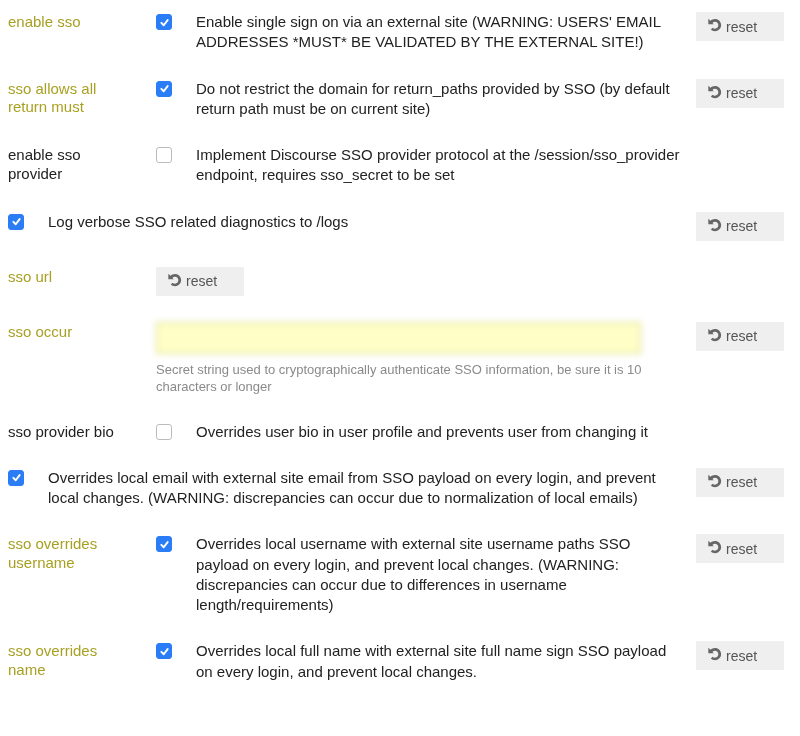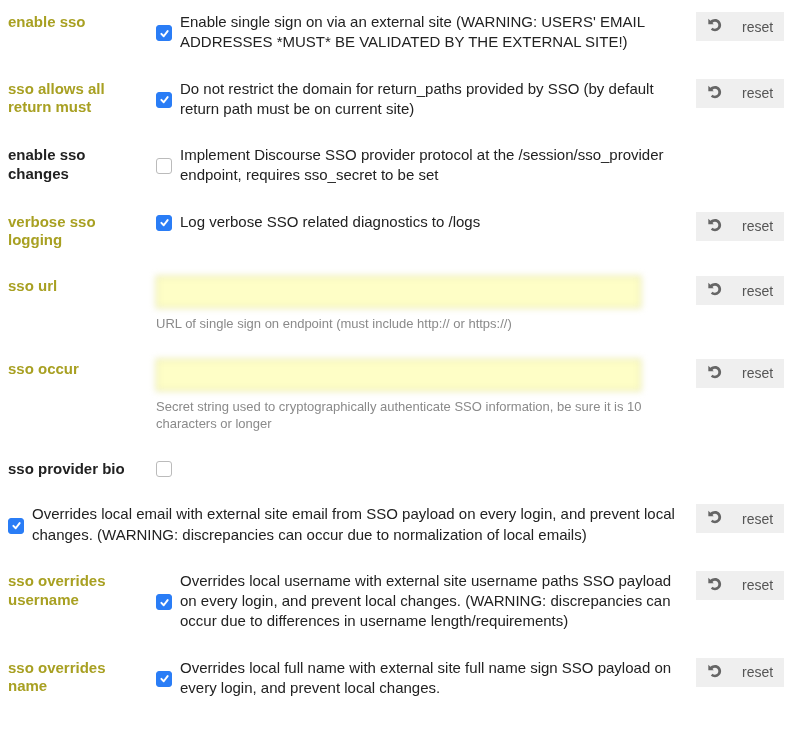--- a/index.html
+++ b/index.html
@@ -17,39 +17,38 @@
     .setting-row {
       display: flex;
       align-items: flex-start;
       margin-bottom: 26px;
     }
     .label-col {
       width: 148px;
       flex-shrink: 0;
       padding-top: 1px;
       padding-right: 24px;
-      font-weight: bold;
     }
     .label-col .label {
       font-size: 15px;
       line-height: 1.25;
       color: #222;
     }
     .label-col.overridden .label {
       color: #a8a022;
     }
     .control-col {
       flex: 1;
       min-width: 0;
       padding-right: 14px;
     }
     .checkbox-wrap {
       display: flex;
-      align-items: center;
-      gap: 8px;
+      align-items: flex-start;
+      gap: 24px;
     }
     .chk {
       width: 16px;
       height: 16px;
       border: 1px solid #bbb;
       border-radius: 3px;
       flex-shrink: 0;
       margin-top: 2px;
       background: #fff;
       display: inline-flex;
@@ -101,21 +100,21 @@
       margin-top: 7px;
       max-width: 490px;
     }
     .action-col {
       width: 92px;
       flex-shrink: 0;
     }
     .reset-btn {
       display: inline-flex;
       align-items: center;
-      gap: 20px;
+      gap: 4px;
       background: #efefef;
       border: none;
       color: #555;
       padding: 6px 12px;
       font-size: 14px;
       cursor: pointer;
       width: 88px;
     }
     .reset-btn svg {
       width: 14px;
@@ -166,34 +165,31 @@
       </div>
       <div class="action-col"><button class="reset-btn">
           <span><svg viewBox="0 0 512 512">
               <path d="M212.3 224.3H12V24l75.9 75.9C129.2 58.1 189.6 32 256 32c123.7 0 224 100.3 224 224S379.7 480 256 480c-58.6 0-111.9-22.5-151.9-59.3l62.3-68.3c22.4 22.4 53.3 36.3 87.6 36.3 68.5 0 124-55.5 124-124s-55.5-124-124-124c-35.7 0-67.9 15.1-90.5 39.3l49 49-0.2 0.3z"></path>
             </svg></span>
           <span>reset</span>
         </button></div>
     </div>
     <div class="setting-row">
       <div class="label-col">
-        <div class="label">enable sso changes</div>
+        <div class="label">enable sso provider</div>
       </div>
       <div class="control-col">
         <label class="checkbox-wrap">
           <span class="chk"></span>
           <span class="desc">Implement Discourse SSO provider protocol at the /session/sso_provider endpoint, requires sso_secret to be set</span>
         </label>
       </div>
       <div class="action-col"></div>
     </div>
     <div class="setting-row">
-      <div class="label-col overridden">
-        <div class="label">verbose sso logging</div>
-      </div>
       <div class="control-col">
         <label class="checkbox-wrap">
           <span class="chk checked">
             <svg viewBox="0 0 14 14">
               <path d="M3 7.5 L6 10.5 L11 4"></path>
             </svg>
           </span>
           <span class="desc">Log verbose SSO related diagnostics to /logs</span>
         </label>
       </div>
@@ -201,21 +197,20 @@
           <span><svg viewBox="0 0 512 512">
               <path d="M212.3 224.3H12V24l75.9 75.9C129.2 58.1 189.6 32 256 32c123.7 0 224 100.3 224 224S379.7 480 256 480c-58.6 0-111.9-22.5-151.9-59.3l62.3-68.3c22.4 22.4 53.3 36.3 87.6 36.3 68.5 0 124-55.5 124-124s-55.5-124-124-124c-35.7 0-67.9 15.1-90.5 39.3l49 49-0.2 0.3z"></path>
             </svg></span>
           <span>reset</span>
         </button></div>
     </div>
     <div class="setting-row">
       <div class="label-col overridden">
         <div class="label">sso url</div>
       </div>
-      <div class="control-col"><input type="text" class="text-input blur" value="" style=""><div class="help-text">URL of single sign on endpoint (must include http:// or https://)</div></div>
       <div class="action-col"><button class="reset-btn">
           <span><svg viewBox="0 0 512 512">
               <path d="M212.3 224.3H12V24l75.9 75.9C129.2 58.1 189.6 32 256 32c123.7 0 224 100.3 224 224S379.7 480 256 480c-58.6 0-111.9-22.5-151.9-59.3l62.3-68.3c22.4 22.4 53.3 36.3 87.6 36.3 68.5 0 124-55.5 124-124s-55.5-124-124-124c-35.7 0-67.9 15.1-90.5 39.3l49 49-0.2 0.3z"></path>
             </svg></span>
           <span>reset</span>
         </button></div>
     </div>
     <div class="setting-row">
       <div class="label-col overridden">
         <div class="label">sso occur</div>
@@ -228,20 +223,21 @@
           <span>reset</span>
         </button></div>
     </div>
     <div class="setting-row">
       <div class="label-col">
         <div class="label">sso provider bio</div>
       </div>
       <div class="control-col">
         <label class="checkbox-wrap">
           <span class="chk"></span>
+          <span class="desc">Overrides user bio in user profile and prevents user from changing it</span>
         </label>
       </div>
       <div class="action-col"></div>
     </div>
     <div class="setting-row">
       <div class="control-col">
         <label class="checkbox-wrap">
           <span class="chk checked">
             <svg viewBox="0 0 14 14">
               <path d="M3 7.5 L6 10.5 L11 4"></path>

